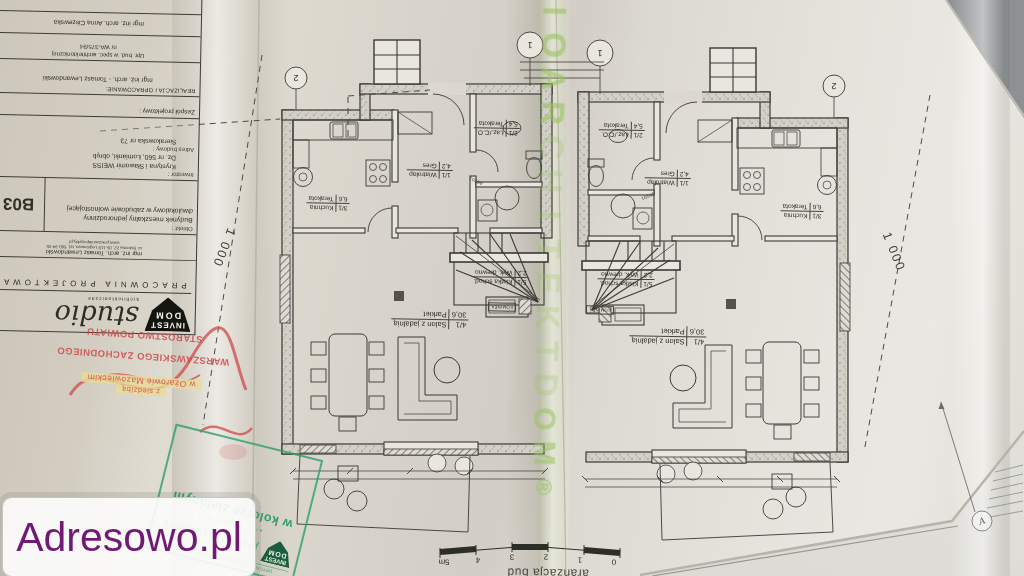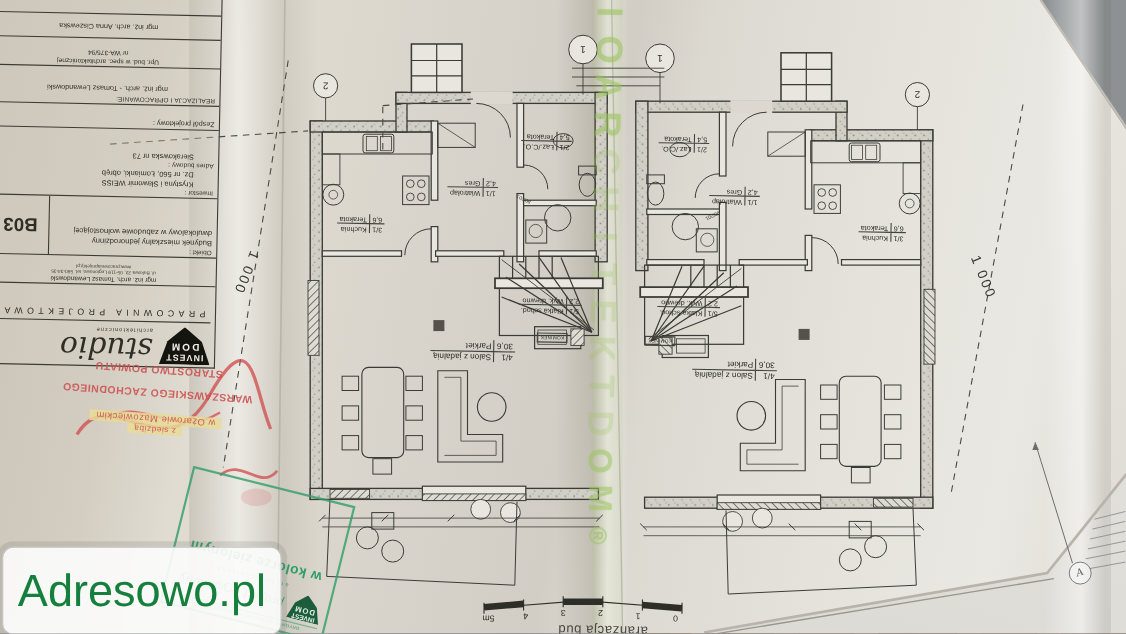--- a/index.html
+++ b/index.html
@@ -97,21 +97,21 @@
   .glogomark{width:30px;height:24px;background:#1d5c3c;clip-path:polygon(0 0,100% 0,84% 62%,50% 100%,16% 62%);
     color:#dff0e2;display:flex;flex-direction:column;align-items:center;padding-top:1px;box-sizing:border-box;flex:none;}
   .glogomark .lt{font-size:6px;font-weight:bold;}
   .glogomark .lb{font-size:7px;font-weight:bold;letter-spacing:1px;}
   #stamp-green .g-script{font-family:"DejaVu Serif",serif;font-style:italic;font-size:10.5px;}
   #stamp-green .g-tag{font-size:5px;letter-spacing:2px;margin-top:2px;}
   #stamp-green .g-main{font-size:12.5px;font-weight:bold;margin-top:4px;letter-spacing:.5px;}
   
   #adresowo{position:absolute;left:2px;top:497px;width:252px;height:78px;background:rgba(251,251,250,.93);
     border:1px solid #c4c4c2;border-radius:10px;box-shadow:0 0 0 5px rgba(110,110,108,.18);
-    display:flex;align-items:center;justify-content:center;font-size:41px;color:#15803d;}
+    display:flex;align-items:center;justify-content:center;font-size:41px;color:#701a75;}
 </style>
 </head>
 <body>
 
 <div id="stage">
 
   <div id="wood"></div>
   <div id="undersheet"></div>
 
   <div id="paper"></div>

